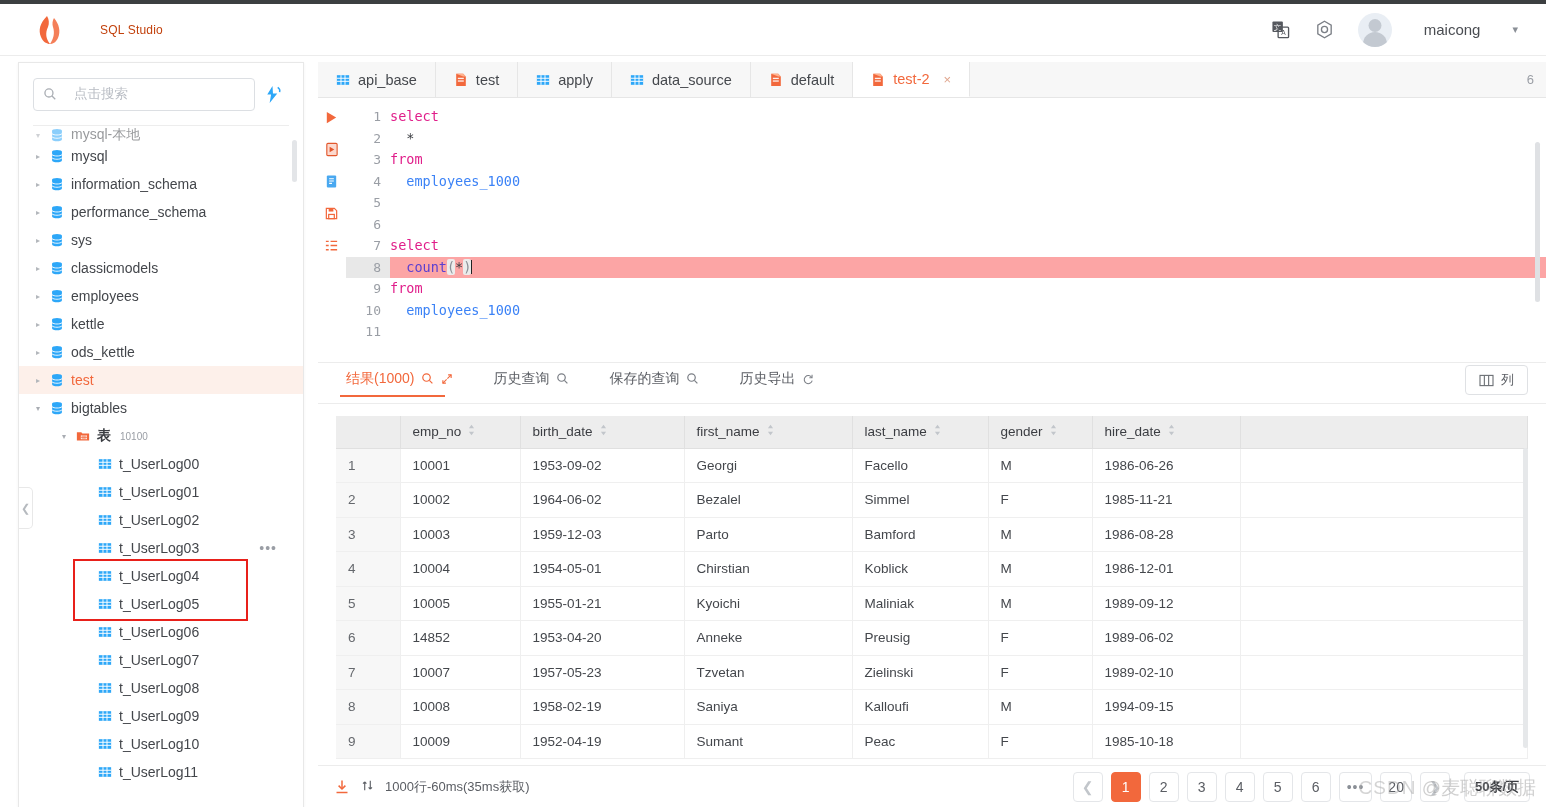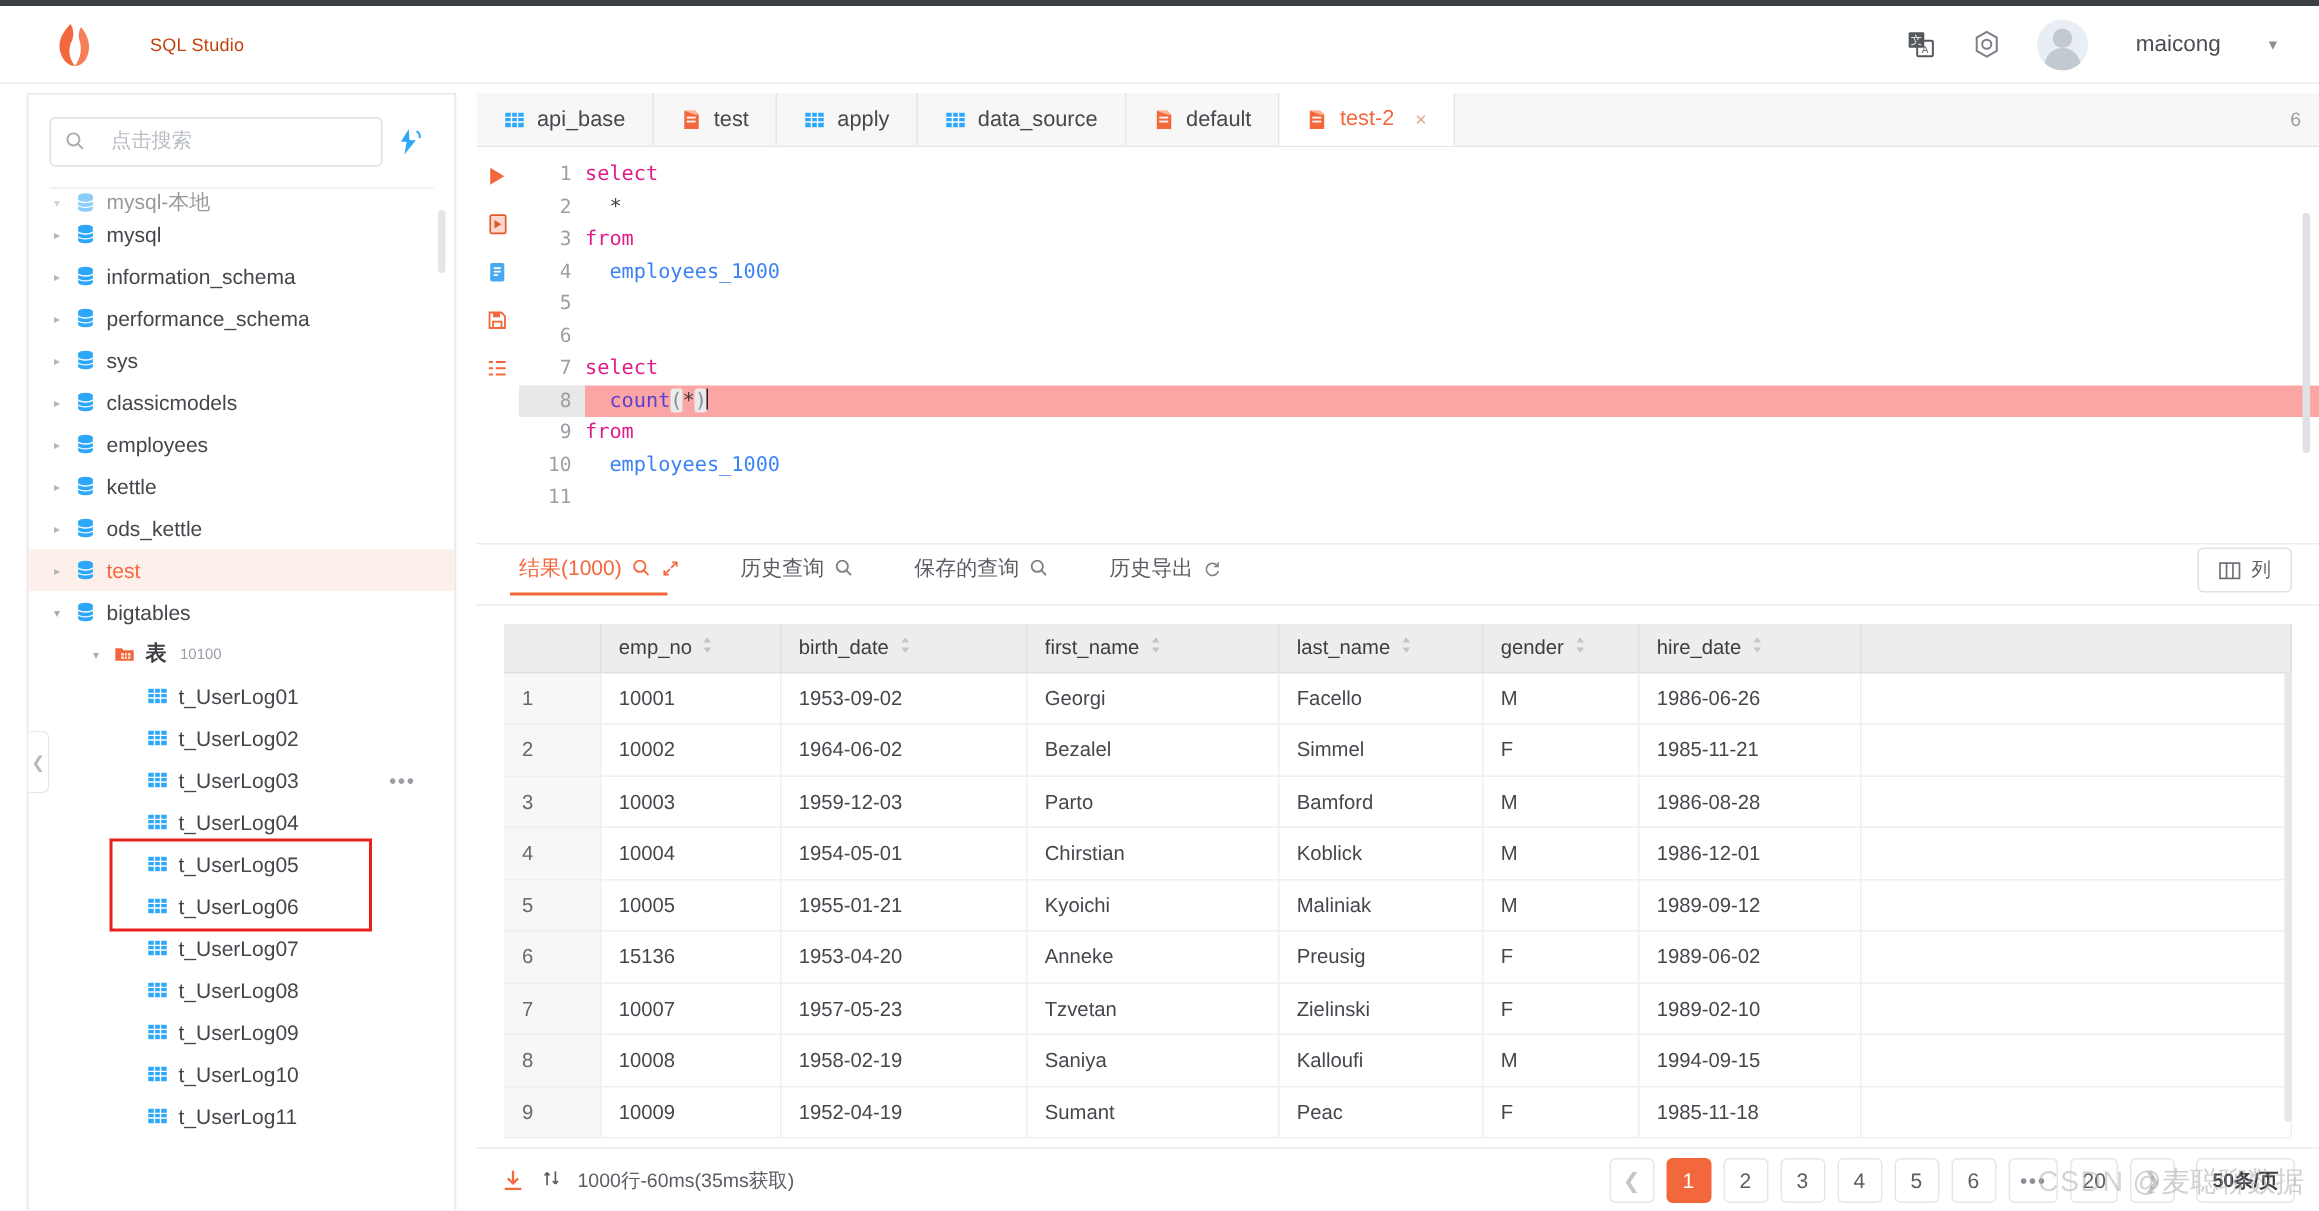--- a/index.html
+++ b/index.html
@@ -385,20 +385,28 @@
           </div>
           <div class="node indent2">
             <span class="arrow down">▾</span>
             <span class="db-icon"><svg viewBox="0 0 16 16" width="14" height="14">
                 <path d="M1 3.6 h5 l1.4 1.6 H15 v8 H1 Z" fill="#f2683c"></path>
                 <rect x="5.5" y="7.3" width="7" height="4.4" fill="#fff" opacity=".85"></rect>
                 <path d="M5.5 9.5 h7 M8 7.3 v4.4 M10.2 7.3 v4.4" stroke="#f2683c" stroke-width=".9"></path>
               </svg></span>
             <span class="node-label cn">表</span>
             <span class="folder-count">10100</span>
+          </div>
+          <div class="node indent3">
+            <span class="arrow blank">▸</span>
+            <span class="db-icon"><svg viewBox="0 0 16 16" width="14" height="14">
+                <rect x="1" y="2.5" width="14" height="11" fill="#2da7f8"></rect>
+                <path d="M1 6 h14 M1 9.5 h14 M5.7 2.5 v11 M10.3 2.5 v11" stroke="#fff" stroke-width="1.1"></path>
+              </svg></span>
+            <span class="node-label">t_UserLog00</span>
           </div>
           <div class="node indent3">
             <span class="arrow blank">▸</span>
             <span class="db-icon"><svg viewBox="0 0 16 16" width="14" height="14">
                 <rect x="1" y="2.5" width="14" height="11" fill="#2da7f8"></rect>
                 <path d="M1 6 h14 M1 9.5 h14 M5.7 2.5 v11 M10.3 2.5 v11" stroke="#fff" stroke-width="1.1"></path>
               </svg></span>
             <span class="node-label">t_UserLog01</span>
           </div>
           <div class="node indent3">
@@ -763,21 +771,21 @@
               <td>10005</td>
               <td>1955-01-21</td>
               <td>Kyoichi</td>
               <td>Maliniak</td>
               <td>M</td>
               <td>1989-09-12</td>
               <td></td>
             </tr>
             <tr>
               <td class="rownum">6</td>
-              <td>15136</td>
+              <td>14852</td>
               <td>1953-04-20</td>
               <td>Anneke</td>
               <td>Preusig</td>
               <td>F</td>
               <td>1989-06-02</td>
               <td></td>
             </tr>
             <tr>
               <td class="rownum">7</td>
               <td>10007</td>
@@ -798,21 +806,21 @@
               <td>1994-09-15</td>
               <td></td>
             </tr>
             <tr>
               <td class="rownum">9</td>
               <td>10009</td>
               <td>1952-04-19</td>
               <td>Sumant</td>
               <td>Peac</td>
               <td>F</td>
-              <td>1985-11-18</td>
+              <td>1985-10-18</td>
               <td></td>
             </tr>
           </tbody>
       </table>
       <div class="grid-scrollbar"></div>
     </div>
 
     <div class="footer">
       <div class="footer-left">
         <div class="dl-icon">

